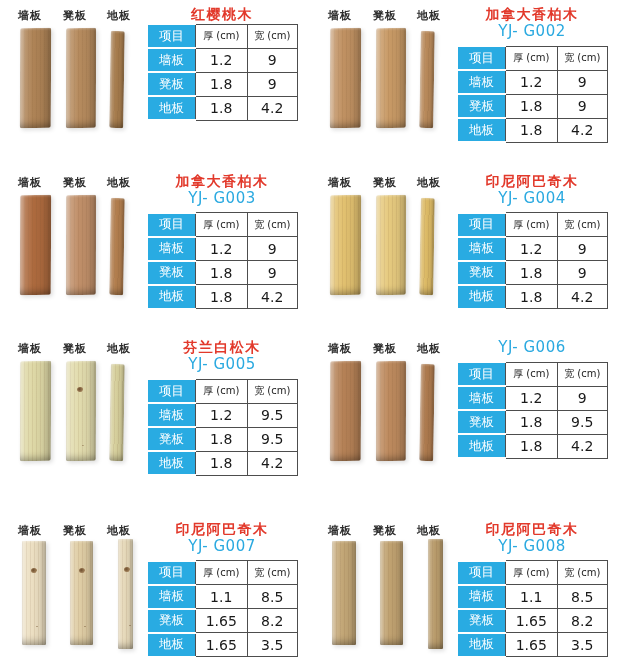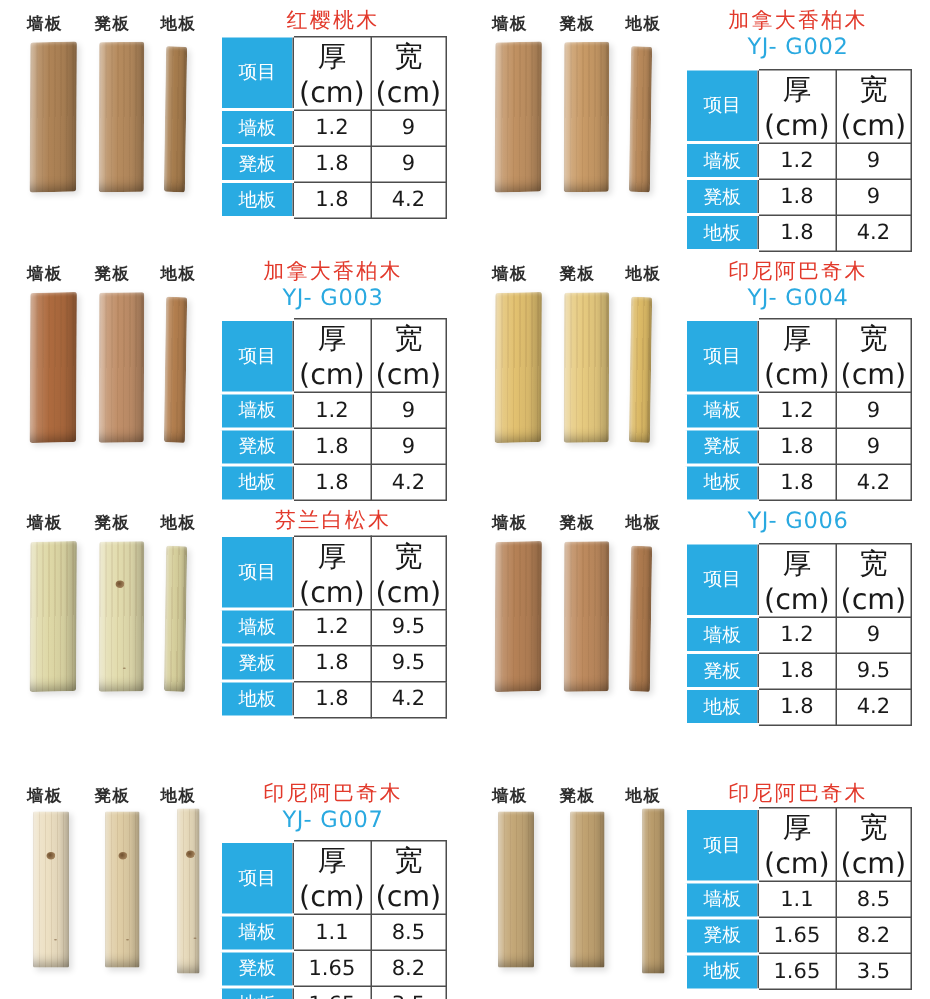--- a/index.html
+++ b/index.html
@@ -84,21 +84,21 @@
   
   .info {
     position: absolute;
     left: 146px;
     top: 6px;
     width: 152px;
     text-align: center;
   }
   .pname {
     font-size: 14px;
-    font-weight: 400;
+    font-weight: 700;
     color: var(--name-red, #e2392b);
     letter-spacing: 1.5px;
     line-height: 17px;
   }
   .pcode {
     font-size: 15px;
     font-weight: 500;
     color: var(--code-blue, #2aa9e0);
     letter-spacing: .5px;
     line-height: 17px;
@@ -113,21 +113,21 @@
   .spec-table th, .spec-table td {
     border: 1px solid var(--table-border, #4d4d4d);
     height: 22px;
     padding: 0;
     text-align: center;
     vertical-align: middle;
     background: #ffffff;
     font-weight: 400;
     color: #1a1a1a;
   }
-  .spec-table th { font-size: 19px; }
+  .spec-table th { font-size: 10px; }
   .spec-table td { font-size: 14px; }
   .spec-table .key {
     background: var(--cyan, #29abe2);
     color: #ffffff;
     font-size: 12.5px;
     border: 2px solid #ffffff;
     border-right: 1px solid var(--table-border, #4d4d4d);
   }
 </style>
 </head>
@@ -323,20 +323,21 @@
       <span class="btype l1">墙板</span>
       <span class="btype l2">凳板</span>
       <span class="btype l3">地板</span>
 
       <div class="plank wall" style="--wood: #ded8a6;"></div>
       <div class="plank bench" style="--wood: #e2dcae;"></div>
       <div class="plank floor" style="--wood: #d6cf9c;"></div>
 
       <div class="info">
         <div class="pname">芬兰白松木</div>
+        <div class="pcode">YJ- G005</div>
         <table class="spec-table">
           <colgroup>
             <col style="width:48px">
                 <col style="width:52px">
                 <col style="width:50px">
           </colgroup>
           <tbody>
             <tr>
               <th class="key">项目</th>
               <th>厚 (cm)</th>
@@ -459,20 +460,21 @@
       <span class="btype l1">墙板</span>
       <span class="btype l2">凳板</span>
       <span class="btype l3">地板</span>
 
       <div class="plank wall" style="--wood: #c3a777;"></div>
       <div class="plank bench" style="--wood: #c0a271;"></div>
       <div class="plank floor" style="--wood: #b99c6c;"></div>
 
       <div class="info">
         <div class="pname">印尼阿巴奇木</div>
+        <div class="pcode">YJ- G008</div>
         <table class="spec-table">
           <colgroup>
             <col style="width:48px">
                 <col style="width:52px">
                 <col style="width:50px">
           </colgroup>
           <tbody>
             <tr>
               <th class="key">项目</th>
               <th>厚 (cm)</th>

